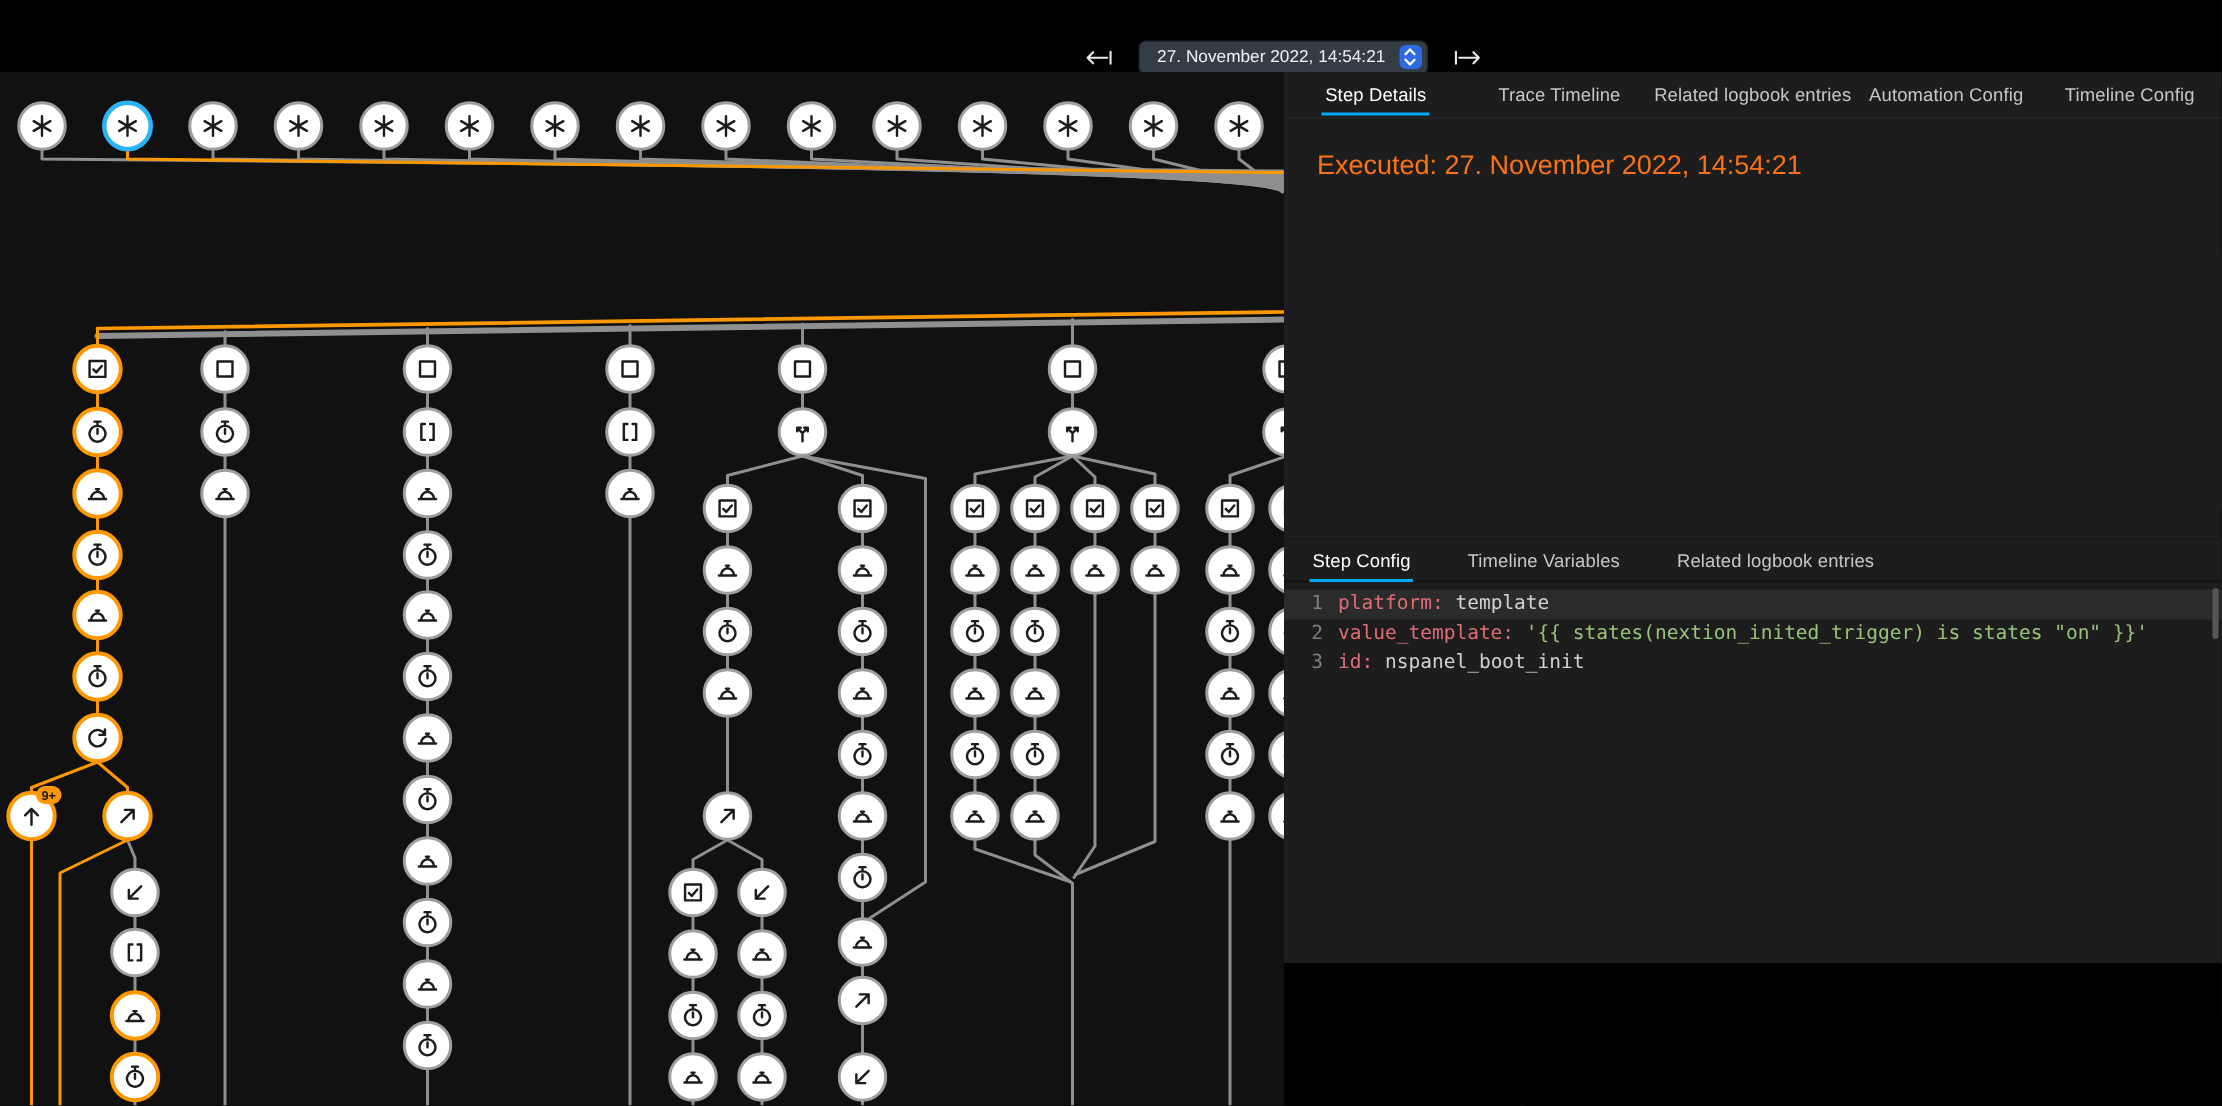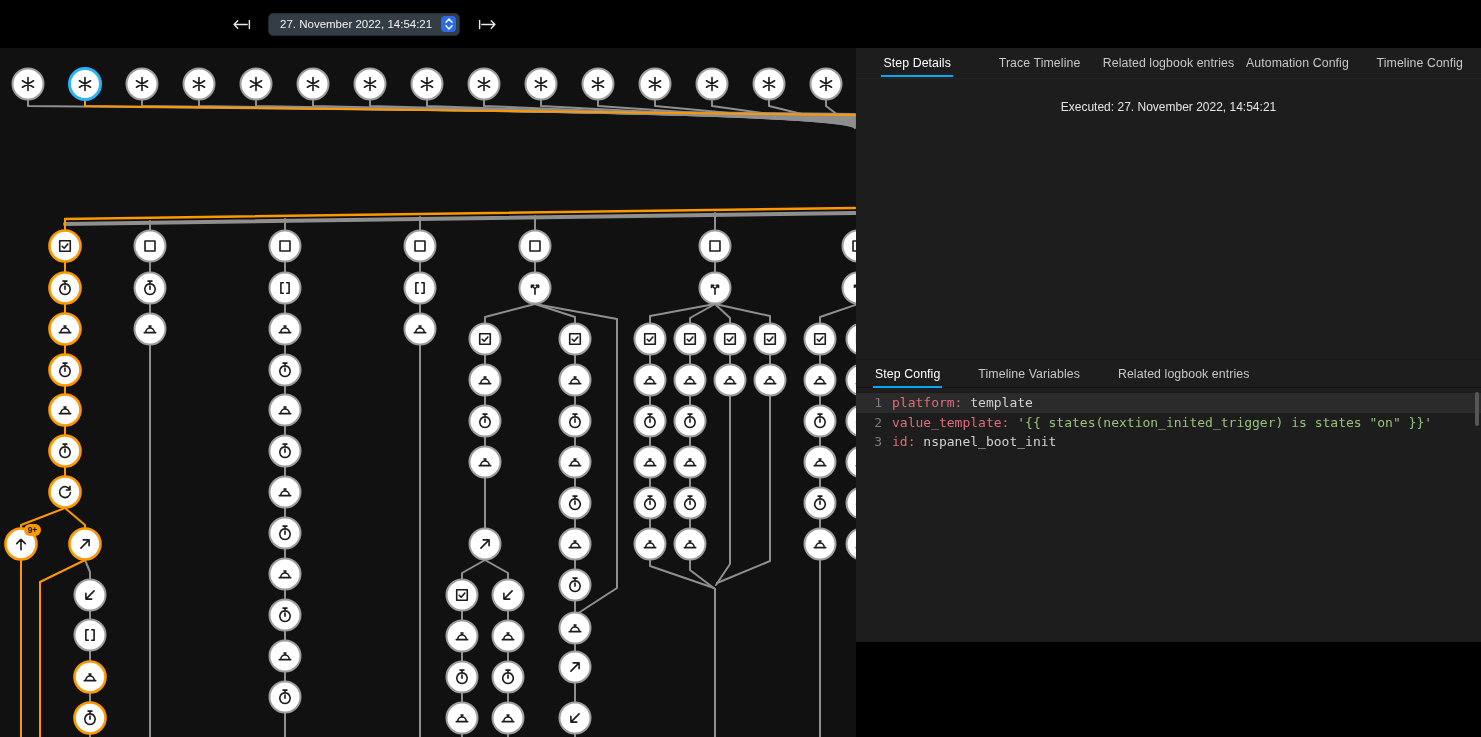--- a/index.html
+++ b/index.html
@@ -3,23 +3,23 @@
 <meta charset="utf-8">
 <style>
   html,body{margin:0;padding:0;}
   body{
     width:1481px;height:737px;position:relative;overflow:hidden;
     background:#000;font-family:"Liberation Sans",sans-serif;
     -webkit-font-smoothing:antialiased;
   }
   
   .topbar{
-    position:absolute;left:0;top:0;width:1481px;height:48px;
+    position:absolute;left:0;top:14px;width:1481px;height:48px;
     background:var(--topbar-bg,#000);
-    display:flex;align-items:center;gap:16px;
+    display:flex;align-items:center;justify-content:center;gap:16px;
     box-sizing:border-box;padding-left:230px;
   }
   .nav-arrow{width:22px;height:22px;display:flex;align-items:center;justify-content:center;cursor:pointer;}
   .nav-arrow svg{display:block;}
   .run-select{
     display:flex;align-items:center;gap:9px;height:21px;
     background:#343c46;border:1px solid #232a31;border-radius:5px;
     padding:0 3px 0 11px;cursor:pointer;box-shadow:0 1px 2px rgba(0,0,0,.6);
   }
   .run-select .val{color:#f3f3f3;font-size:11.5px;white-space:nowrap;}
@@ -41,21 +41,21 @@
   }
   .tabs{display:flex;align-items:stretch;}
   .tab{display:flex;align-items:center;justify-content:center;cursor:pointer;
        font-size:12.3px;color:#c7c7c7;letter-spacing:.1px;}
   .tab span{padding:7px 2px 5px;border-bottom:2px solid transparent;white-space:nowrap;}
   .tab.active{color:#fff;}
   .tab.active span{border-bottom-color:var(--accent-blue,#03a9f4);}
   .top-tabs{height:30px;flex:none;border-bottom:1px solid #242424;}
   .top-tabs .tab{flex:1;}
   .panel-content{height:280px;flex:none;box-sizing:border-box;padding:21px 22px;
-       color:#e5e5e5;font-size:12px;text-align:center;}
+       color:#f97316;font-size:18px;}
   .bottom-tabs{height:27px;flex:none;padding-left:0;background:var(--panel-bg,#1d1d1d);
        border-top:1px solid #161616;border-bottom:1px solid #101010;}
   .bottom-tabs .tab{padding:0 17px;}
   
   .code{
     flex:1;position:relative;padding-top:5px;
     font-family:"DejaVu Sans Mono",monospace;font-size:13px;line-height:19.5px;
     color:var(--code-plain,#cfd2d6);background:var(--panel-bg,#1d1d1d);
   }
   .code-line{display:flex;white-space:pre;}

